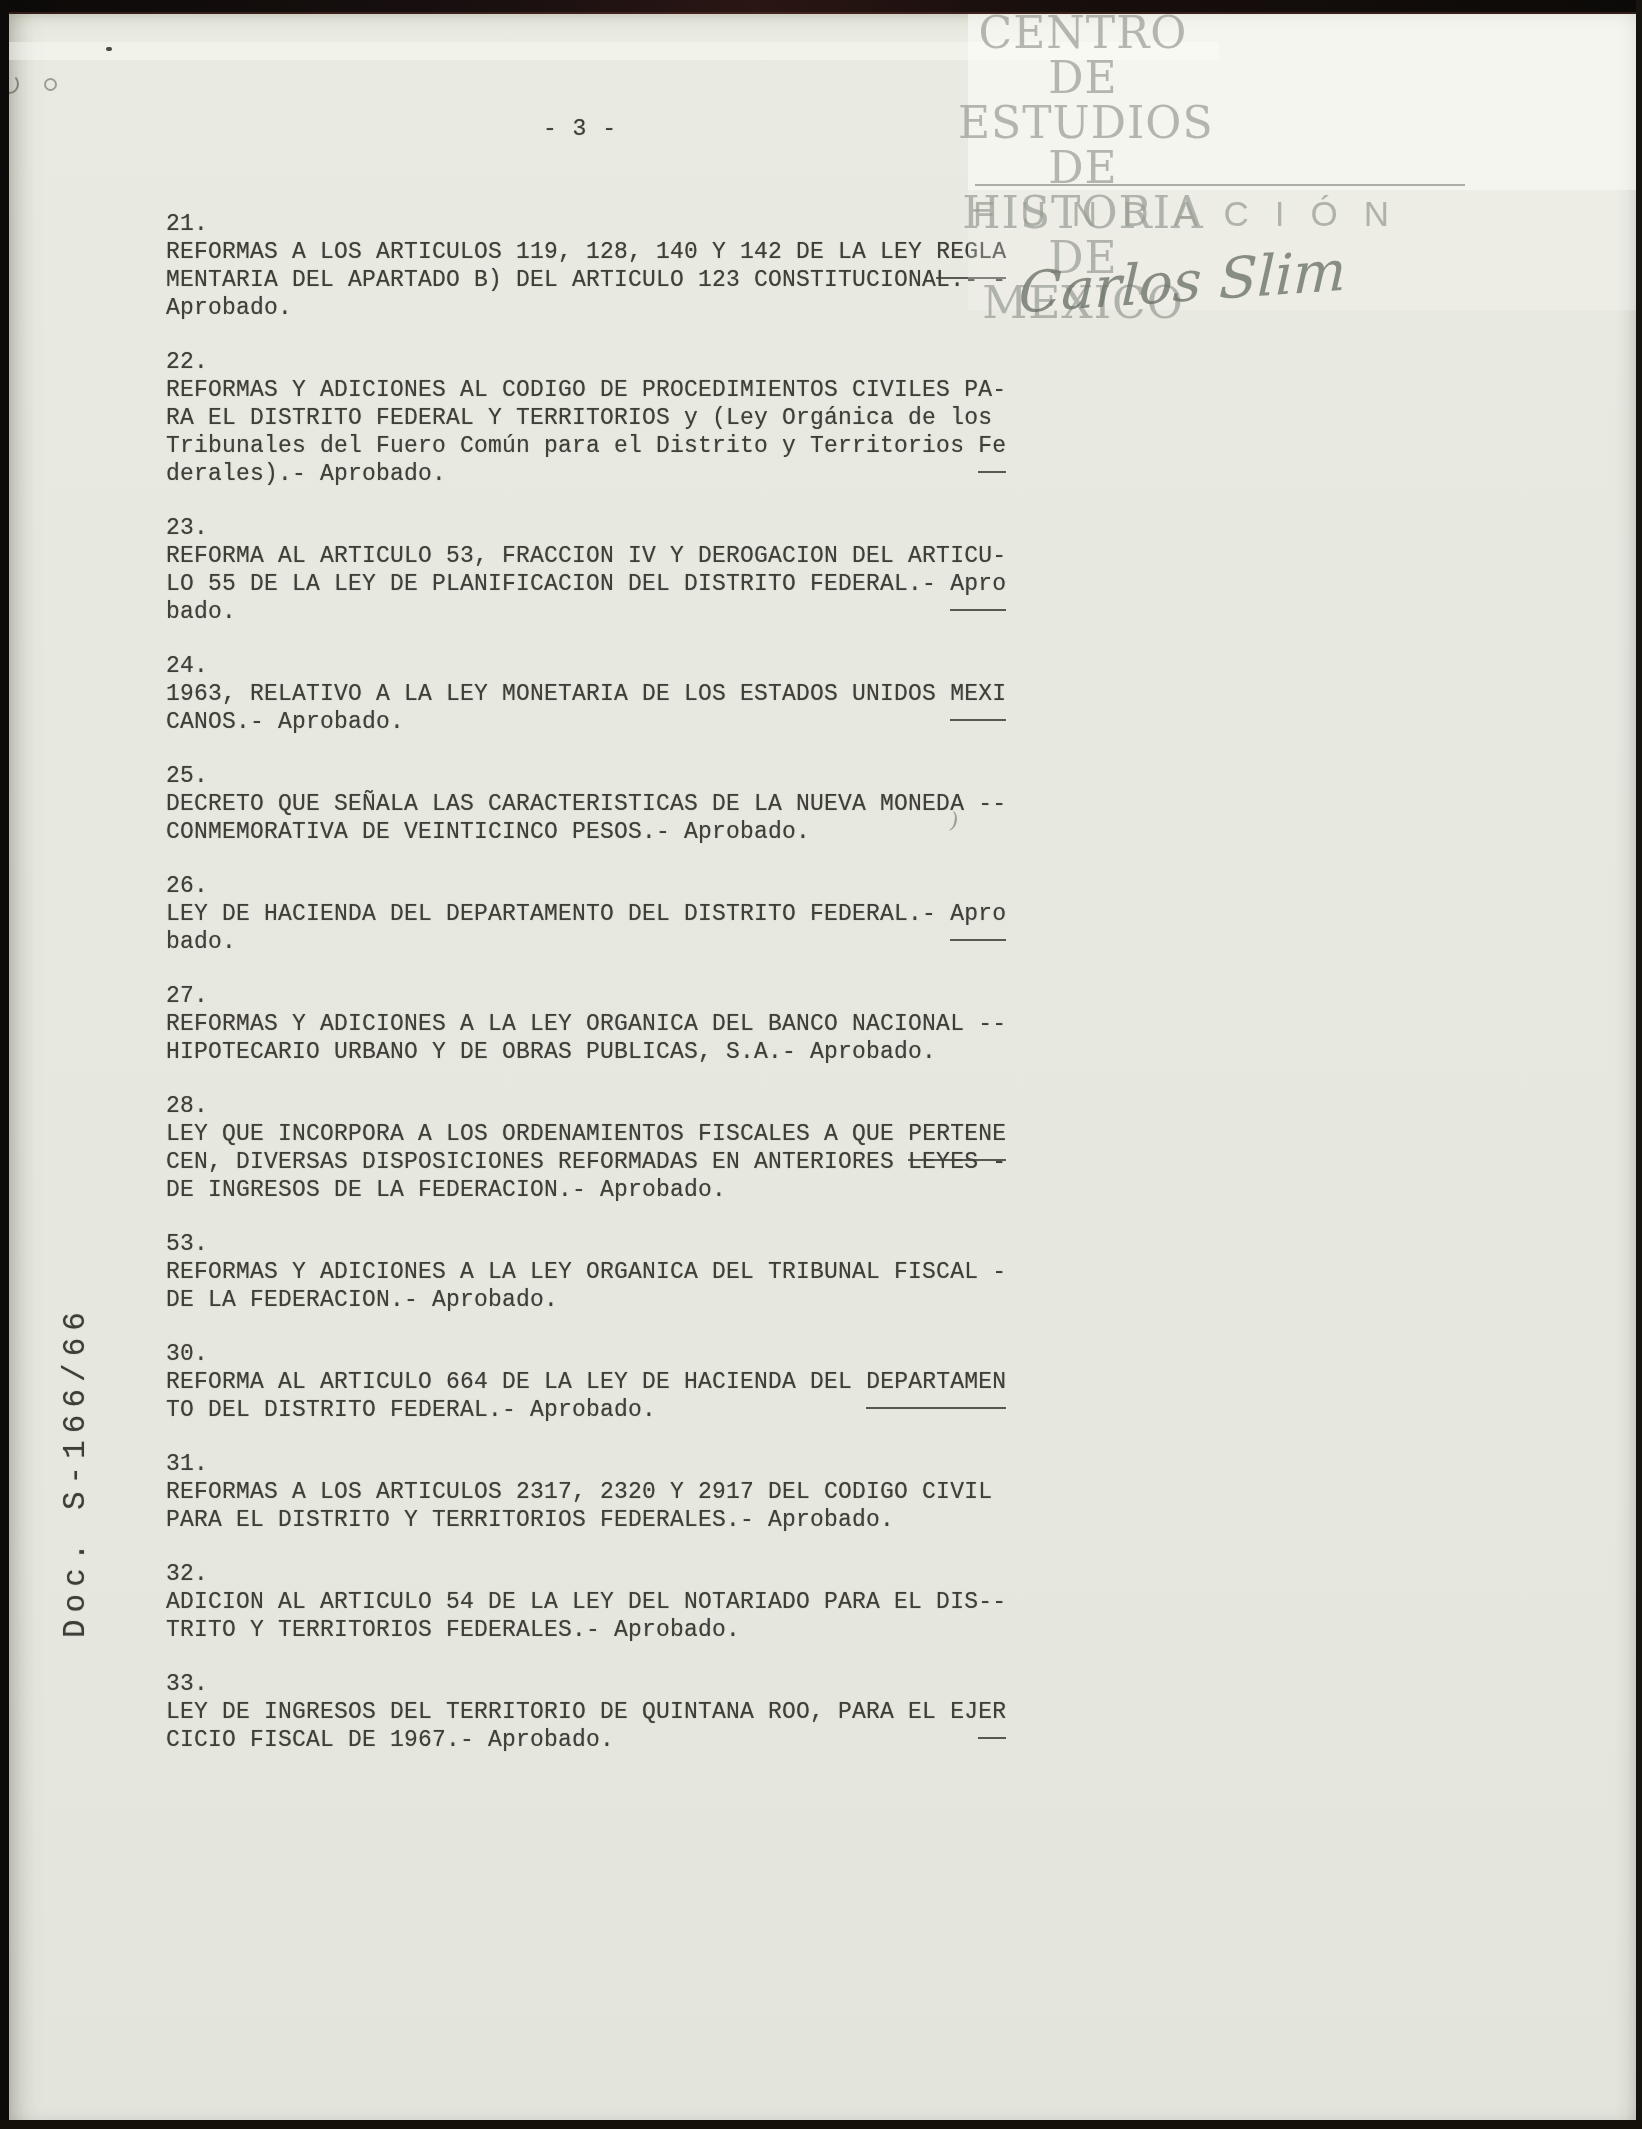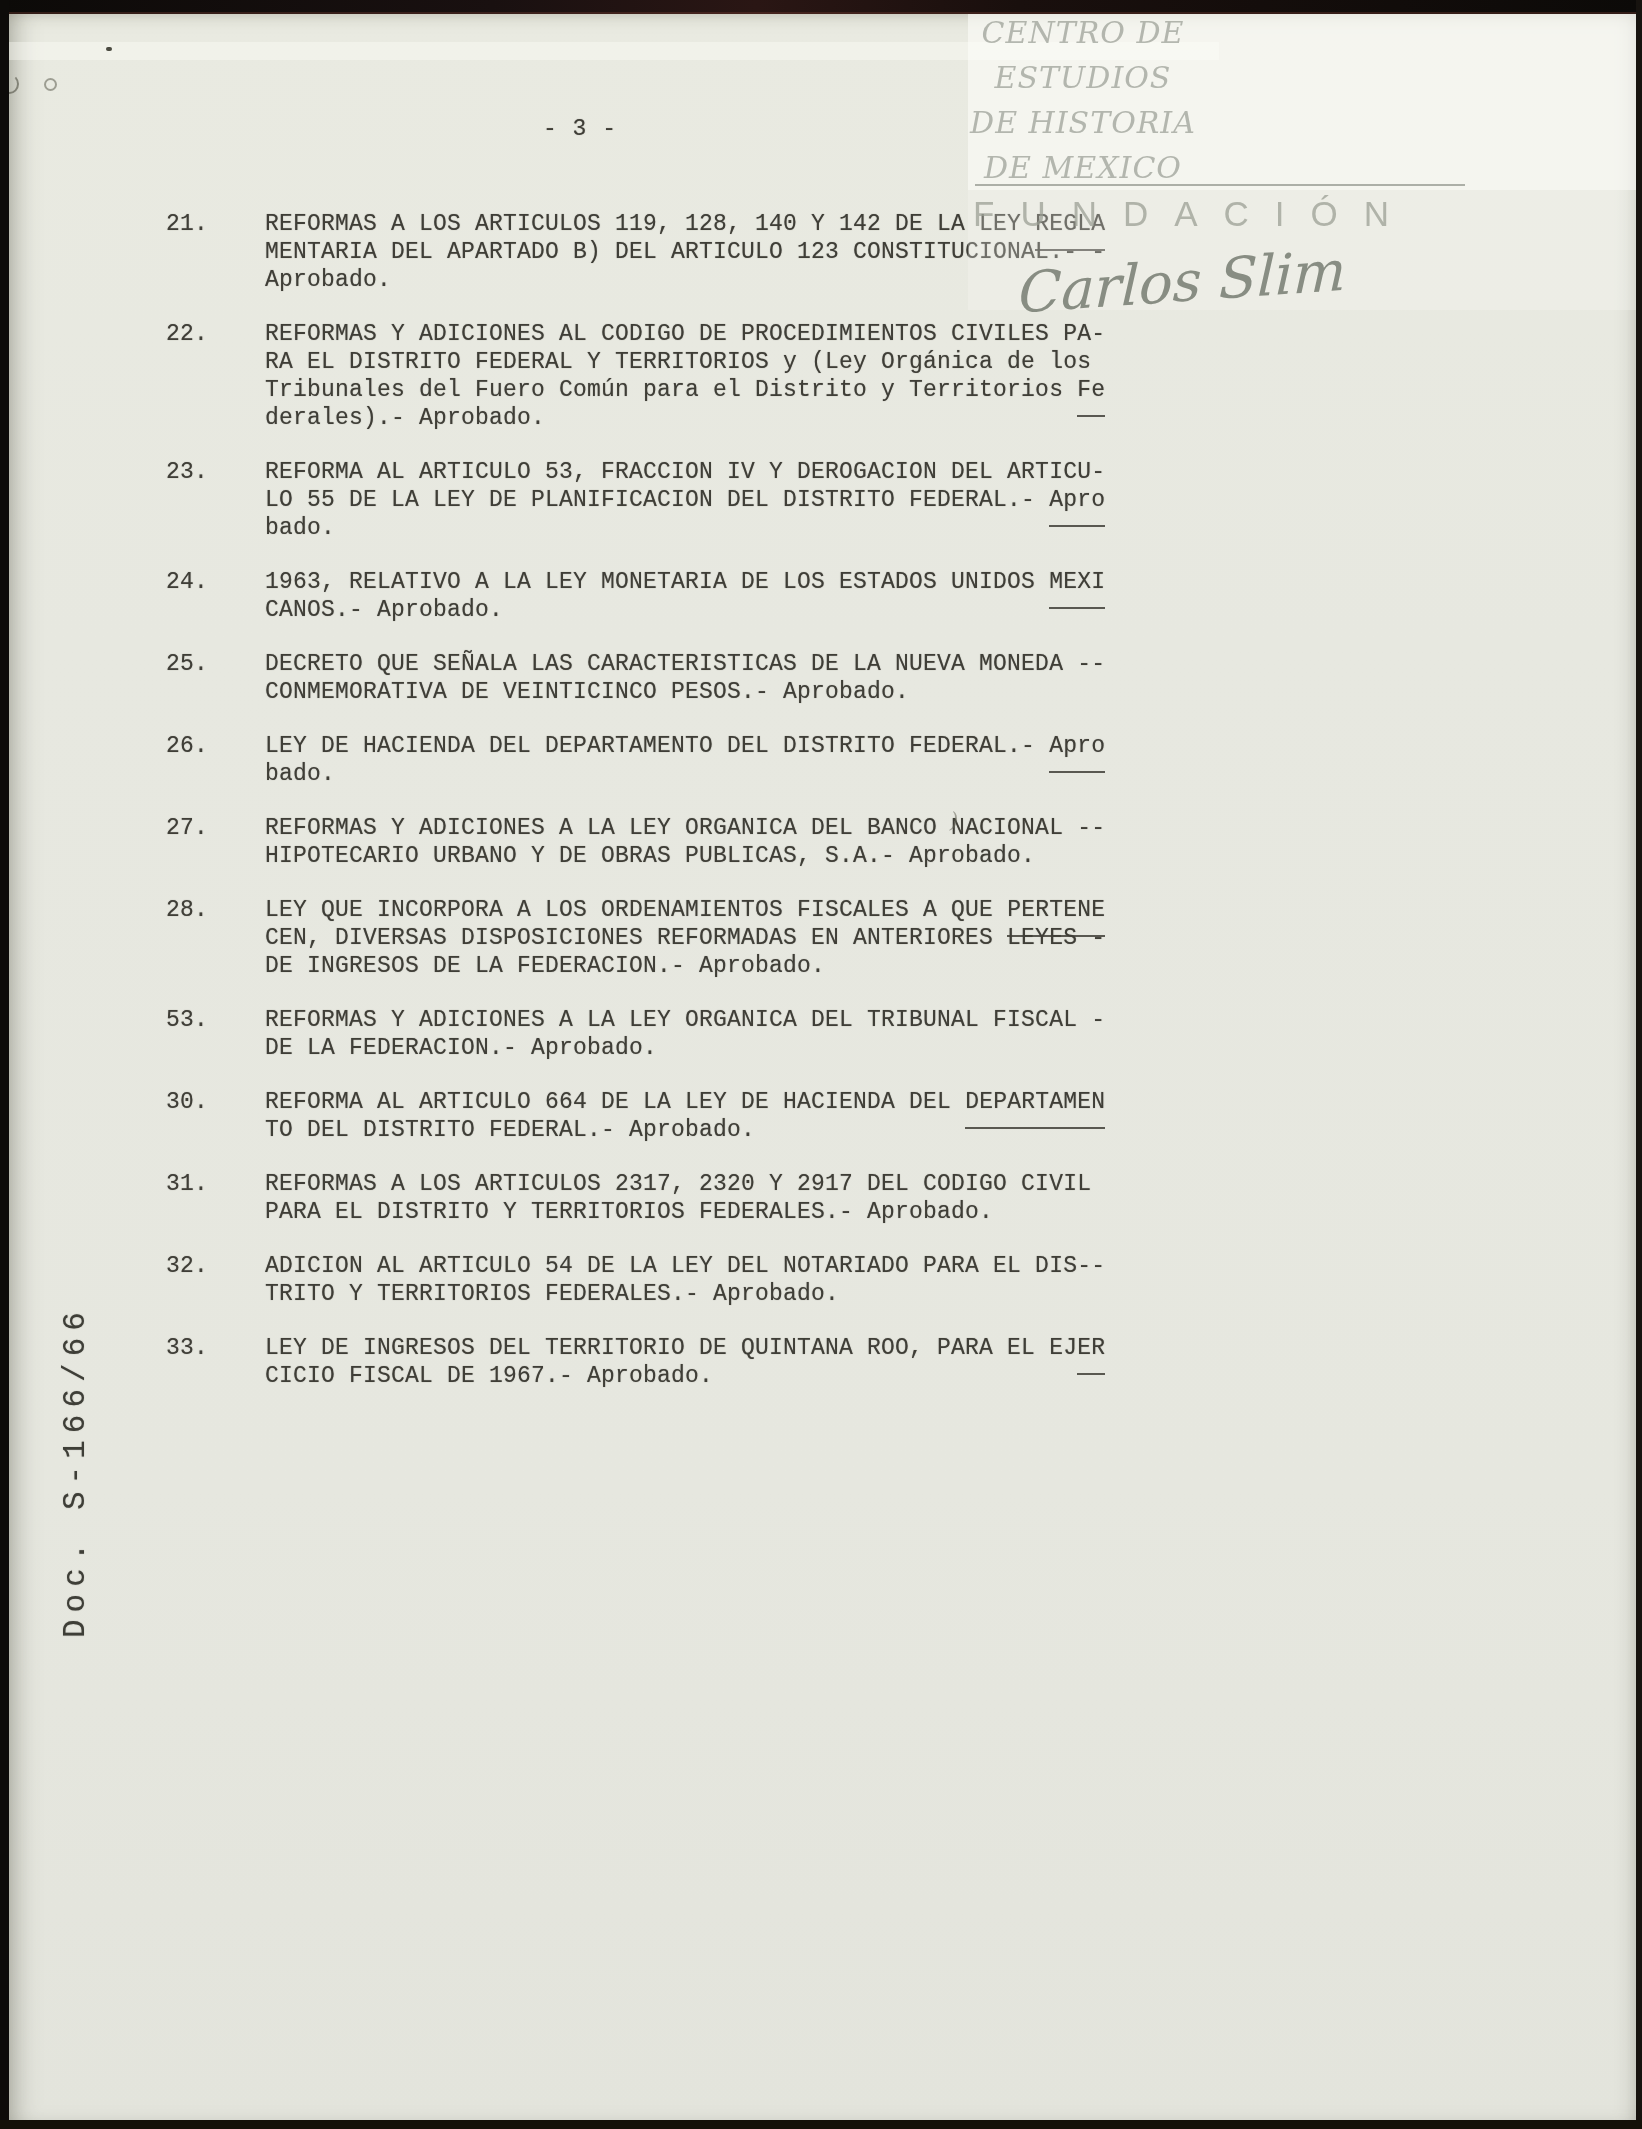--- a/index.html
+++ b/index.html
@@ -30,43 +30,42 @@
   
   .typed{color:#3f3e37;text-shadow:0 0 1px rgba(63,62,55,.5);}
   #page-number{
     position:absolute;left:505px;top:116px;width:150px;text-align:center;
     font-size:23px;z-index:3;letter-spacing:1px;
   }
   #items{
     position:absolute;left:166px;top:210px;width:1030px;z-index:3;
     font-size:23px;line-height:28px;letter-spacing:.2px;
   }
-  .item{display:flex;margin-bottom:26px;}
+  .item{display:flex;margin-bottom:26px;flex-direction:column;}
   .item .num{width:99px;flex:none;}
   .item .lines{flex:1;}
   .item .line{white-space:pre;}
   .u{border-bottom:2px solid rgba(63,62,55,.85);padding-bottom:12px;}
   
   #docref-anchor{position:absolute;left:58px;top:1638px;width:0;height:0;z-index:3;}
   #docref{
     position:absolute;left:0;top:0;transform:rotate(-90deg);transform-origin:0 0;
     white-space:nowrap;font-size:31px;letter-spacing:7px;color:#3e3e37;
     text-shadow:0 0 1px rgba(63,62,55,.5);
   }
   
   #wm-box-top{position:absolute;left:968px;top:8px;width:674px;height:182px;
     background:rgba(253,253,249,.58);z-index:4;}
   #wm-box-bottom{position:absolute;left:968px;top:190px;width:674px;height:120px;
     background:rgba(253,253,249,.26);z-index:4;}
   #wm-lines{
     position:absolute;left:958px;top:10px;width:250px;z-index:5;
     font-family:"DejaVu Serif","Liberation Serif",serif;
-    font-size:30px;line-height:45px;text-align:center;letter-spacing:1px;
+    font-size:44px;line-height:45px;text-align:center;letter-spacing:1px;
     color:rgba(138,144,134,.62);
-    font-style:italic;
   }
   #wm-rule{position:absolute;left:975px;top:184px;width:490px;height:2px;
     background:rgba(100,105,96,.5);z-index:5;}
   #wm-foundation{
     position:absolute;left:973px;top:194px;z-index:5;white-space:nowrap;
     font-family:"Liberation Sans","DejaVu Sans",sans-serif;
     font-size:35px;letter-spacing:26px;color:rgba(152,157,146,.72);
   }
   #wm-signature{position:absolute;left:1015px;top:232px;z-index:5;}
   

